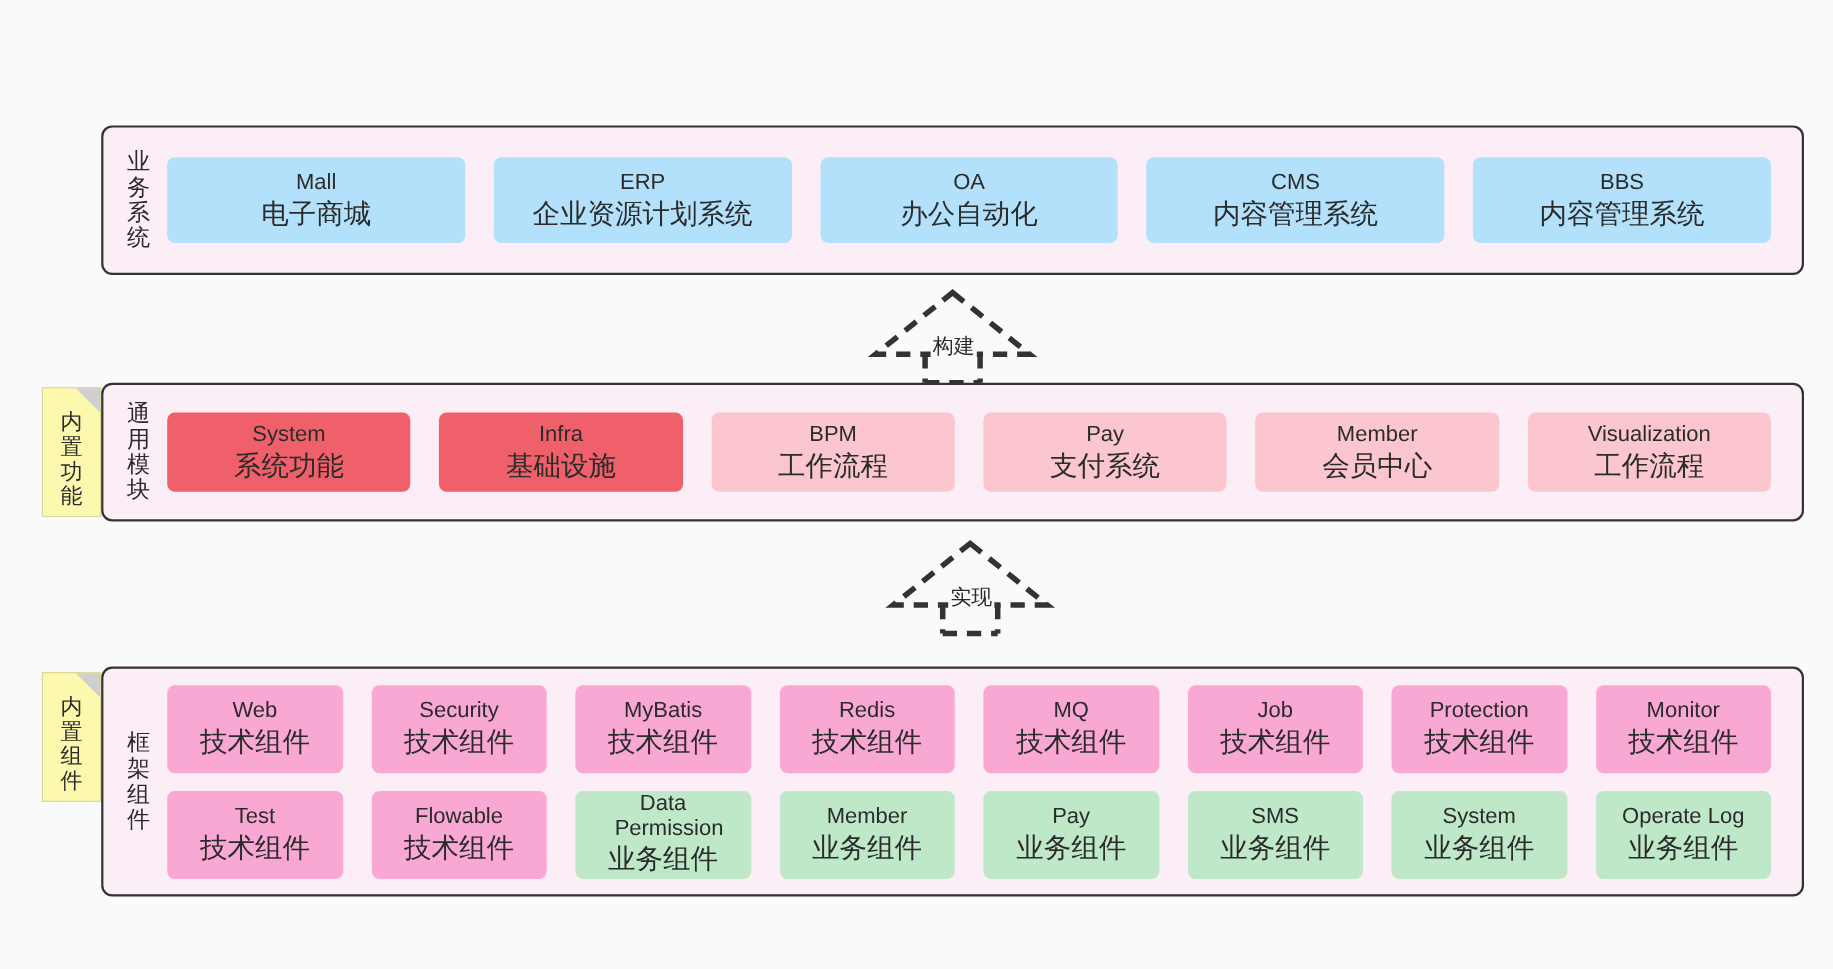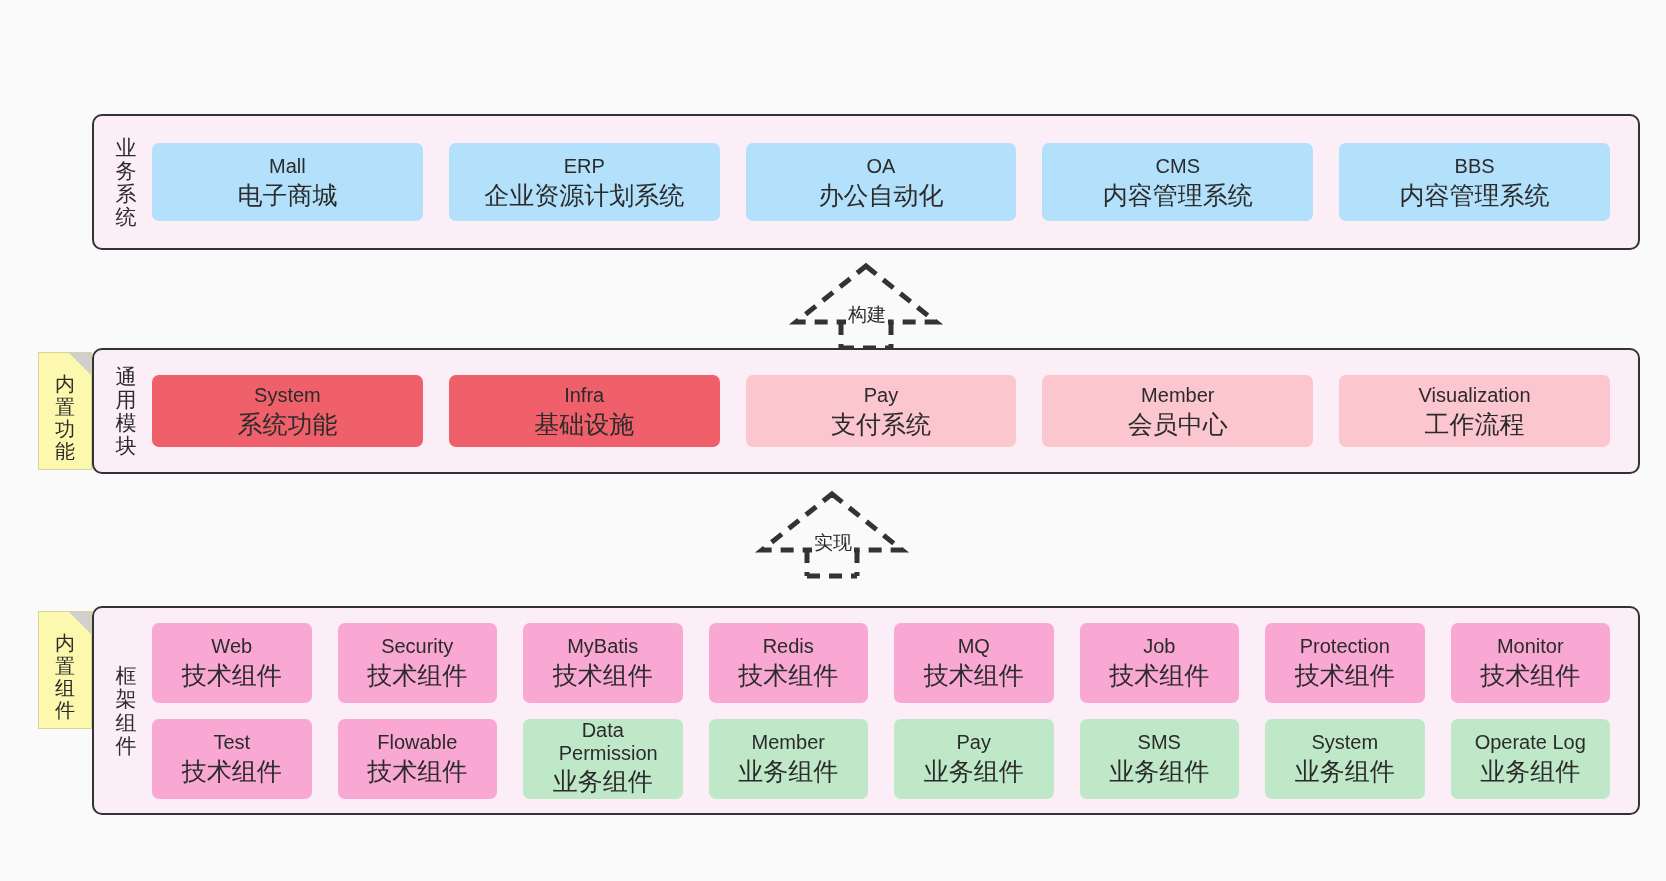--- a/index.html
+++ b/index.html
@@ -199,36 +199,40 @@
       <div class="row">
         <div class="node n-red h-mod">
           <span class="en">System</span>
           <span class="cn">系统功能</span>
         </div>
         <div class="node n-red h-mod">
           <span class="en">Infra</span>
           <span class="cn">基础设施</span>
         </div>
         <div class="node n-pink h-mod">
+          <span class="en">BPM</span>
+          <span class="cn">工作流程</span>
+        </div>
+        <div class="node n-pink h-mod">
           <span class="en">Pay</span>
           <span class="cn">支付系统</span>
         </div>
         <div class="node n-pink h-mod">
           <span class="en">Member</span>
           <span class="cn">会员中心</span>
         </div>
         <div class="node n-pink h-mod">
           <span class="en">Visualization</span>
           <span class="cn">工作流程</span>
         </div>
       </div>
     </div>
   </div>
 
-  <div class="arrow-wrap" style="left:760px; top:490px; width:144px; height:88px;text-align:right;">
+  <div class="arrow-wrap" style="left:810px; top:490px; width:144px; height:88px;text-align:right;">
     <svg width="144" height="88" viewBox="0 0 144 88" fill="none">
       <path d="M72 4 L142 60 L2 60 Z" fill="#fafafa" stroke="#333333" stroke-width="5" stroke-dasharray="13 9" stroke-linejoin="miter"></path>
       <path d="M47 60 L47 86" stroke="#333333" stroke-width="5" stroke-dasharray="13 9"></path>
       <path d="M97 60 L97 86" stroke="#333333" stroke-width="5" stroke-dasharray="13 9"></path>
       <path d="M47 86 L97 86" stroke="#333333" stroke-width="5" stroke-dasharray="13 9"></path>
     </svg>
     <div class="arrow-label" style="left:52px; top:40px;">实现</div>
   </div>
 
   <div class="note" style="left:38px; top:611px; height:118px;">内

